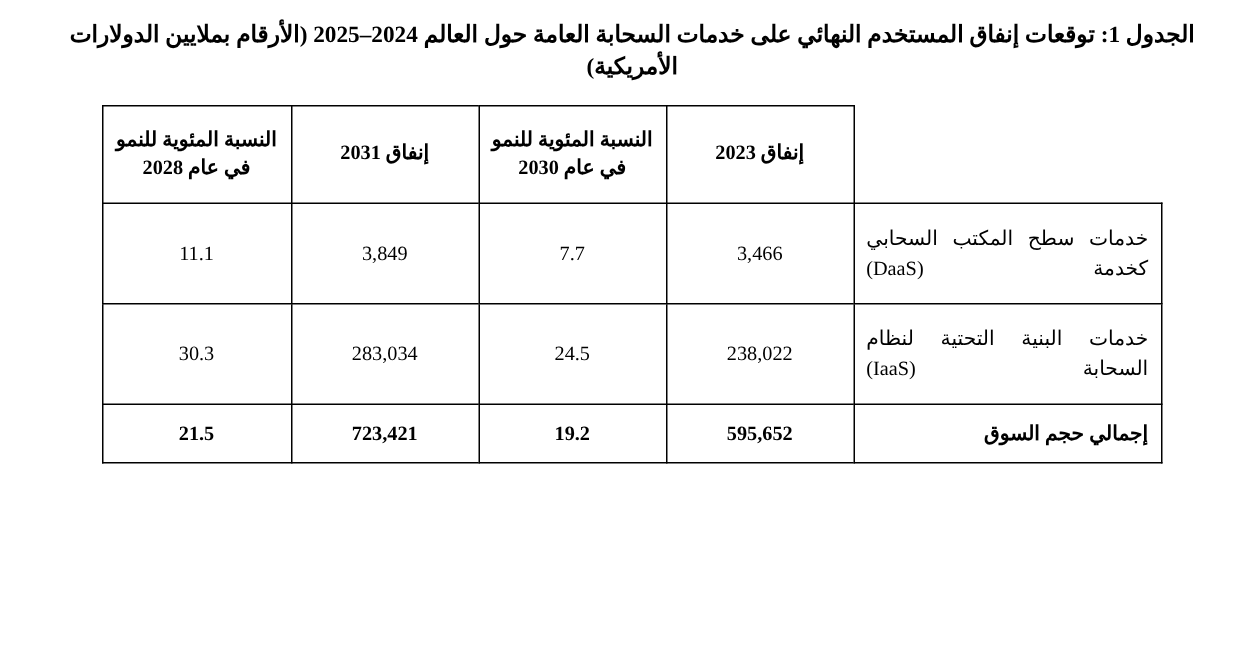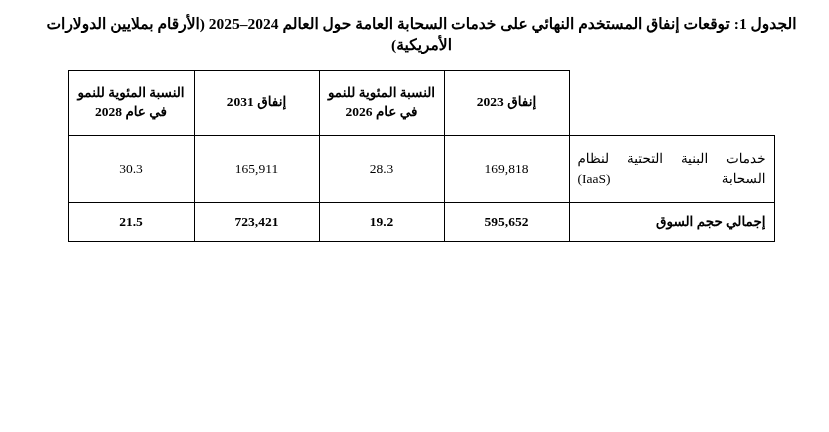--- a/index.html
+++ b/index.html
@@ -99,31 +99,38 @@
         <col class="c-label">
         <col class="c-num">
         <col class="c-pct">
         <col class="c-num2">
         <col class="c-pct2">
       </colgroup>
       <thead>
         <tr>
           <td class="blank-head"></td>
           <td>إنفاق 2023</td>
-          <td>النسبة المئوية للنمو في عام 2026</td>
+          <td>النسبة المئوية للنمو في عام 2030</td>
           <td>إنفاق 2031</td>
           <td>النسبة المئوية للنمو في عام 2028</td>
         </tr>
       </thead>
       <tbody>
         <tr class="data-row">
+          <td class="label">خدمات سطح المكتب السحابي كخدمة (DaaS)</td>
+          <td class="num">3,466</td>
+          <td class="num">7.7</td>
+          <td class="num">3,849</td>
+          <td class="num">11.1</td>
+        </tr>
+        <tr class="data-row">
           <td class="label">خدمات البنية التحتية لنظام السحابة (IaaS)</td>
-          <td class="num">169,818</td>
-          <td class="num">28.3</td>
-          <td class="num">165,911</td>
+          <td class="num">238,022</td>
+          <td class="num">24.5</td>
+          <td class="num">283,034</td>
           <td class="num">30.3</td>
         </tr>
         <tr class="total-row">
           <td class="label">إجمالي حجم السوق</td>
           <td class="num">595,652</td>
           <td class="num">19.2</td>
           <td class="num">723,421</td>
           <td class="num">21.5</td>
         </tr>
       </tbody>

